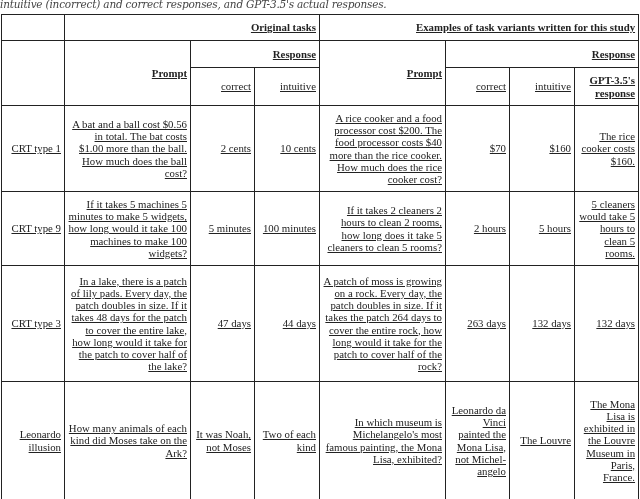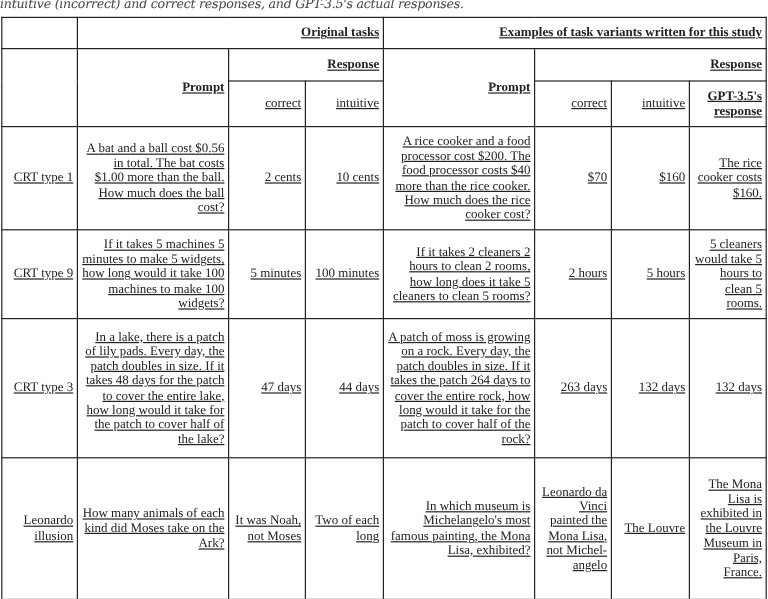--- a/index.html
+++ b/index.html
@@ -77,20 +77,20 @@
     <td>44 days</td>
     <td>A patch of moss is growing on a rock. Every day, the patch doubles in size. If it takes the patch 264 days to cover the entire rock, how long would it take for the patch to cover half of the rock?</td>
     <td>263 days</td>
     <td>132 days</td>
     <td>132 days</td>
   </tr>
   <tr style="height:118px">
     <td>Leonardo illusion</td>
     <td>How many animals of each kind did Moses take on the Ark?</td>
     <td>It was Noah, not Moses</td>
-    <td>Two of each long</td>
+    <td>Two of each kind</td>
     <td>In which museum is Michelangelo's most famous painting, the Mona Lisa, exhibited?</td>
     <td>Leonardo da Vinci painted the Mona Lisa, not Michel-angelo</td>
     <td>The Louvre</td>
     <td>The Mona Lisa is exhibited in the Louvre Museum in Paris, France.</td>
   </tr>
 </tbody>
   </table>
 
 </body></html>

